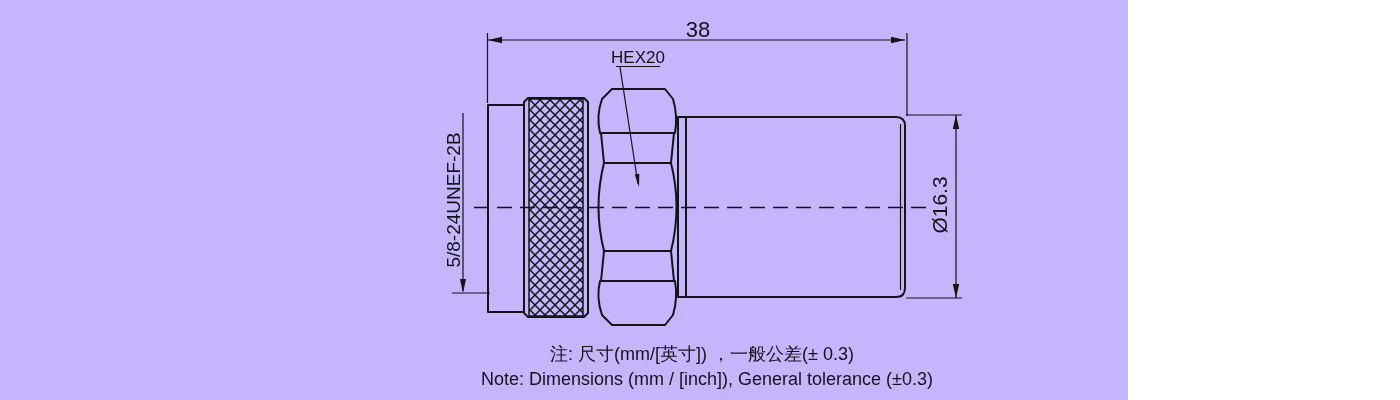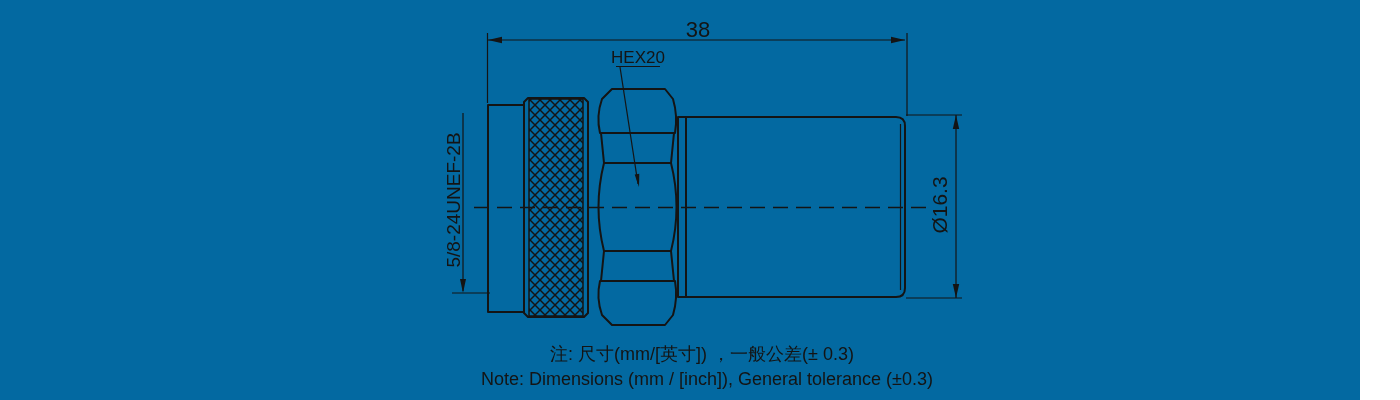--- a/index.html
+++ b/index.html
@@ -1,19 +1,19 @@
 <!DOCTYPE html>
 <html><head>
 <meta charset="utf-8">
 <style>
   html,body{margin:0;padding:0;background:#ffffff;}
   .stage{
     position:relative;
-    width:1360px;height:400px;
-    background:#0369a1;
+    width:1128px;height:400px;
+    background:#c4b5fd;
     overflow:hidden;
     font-family:"Liberation Sans","DejaVu Sans",sans-serif;
   }
   .drawing-svg{position:absolute;left:0;top:0;}
   .dim-text{
     fill:#141414;
     font-family:"Liberation Sans","DejaVu Sans",sans-serif;
   }
   .notes{
     position:absolute;

